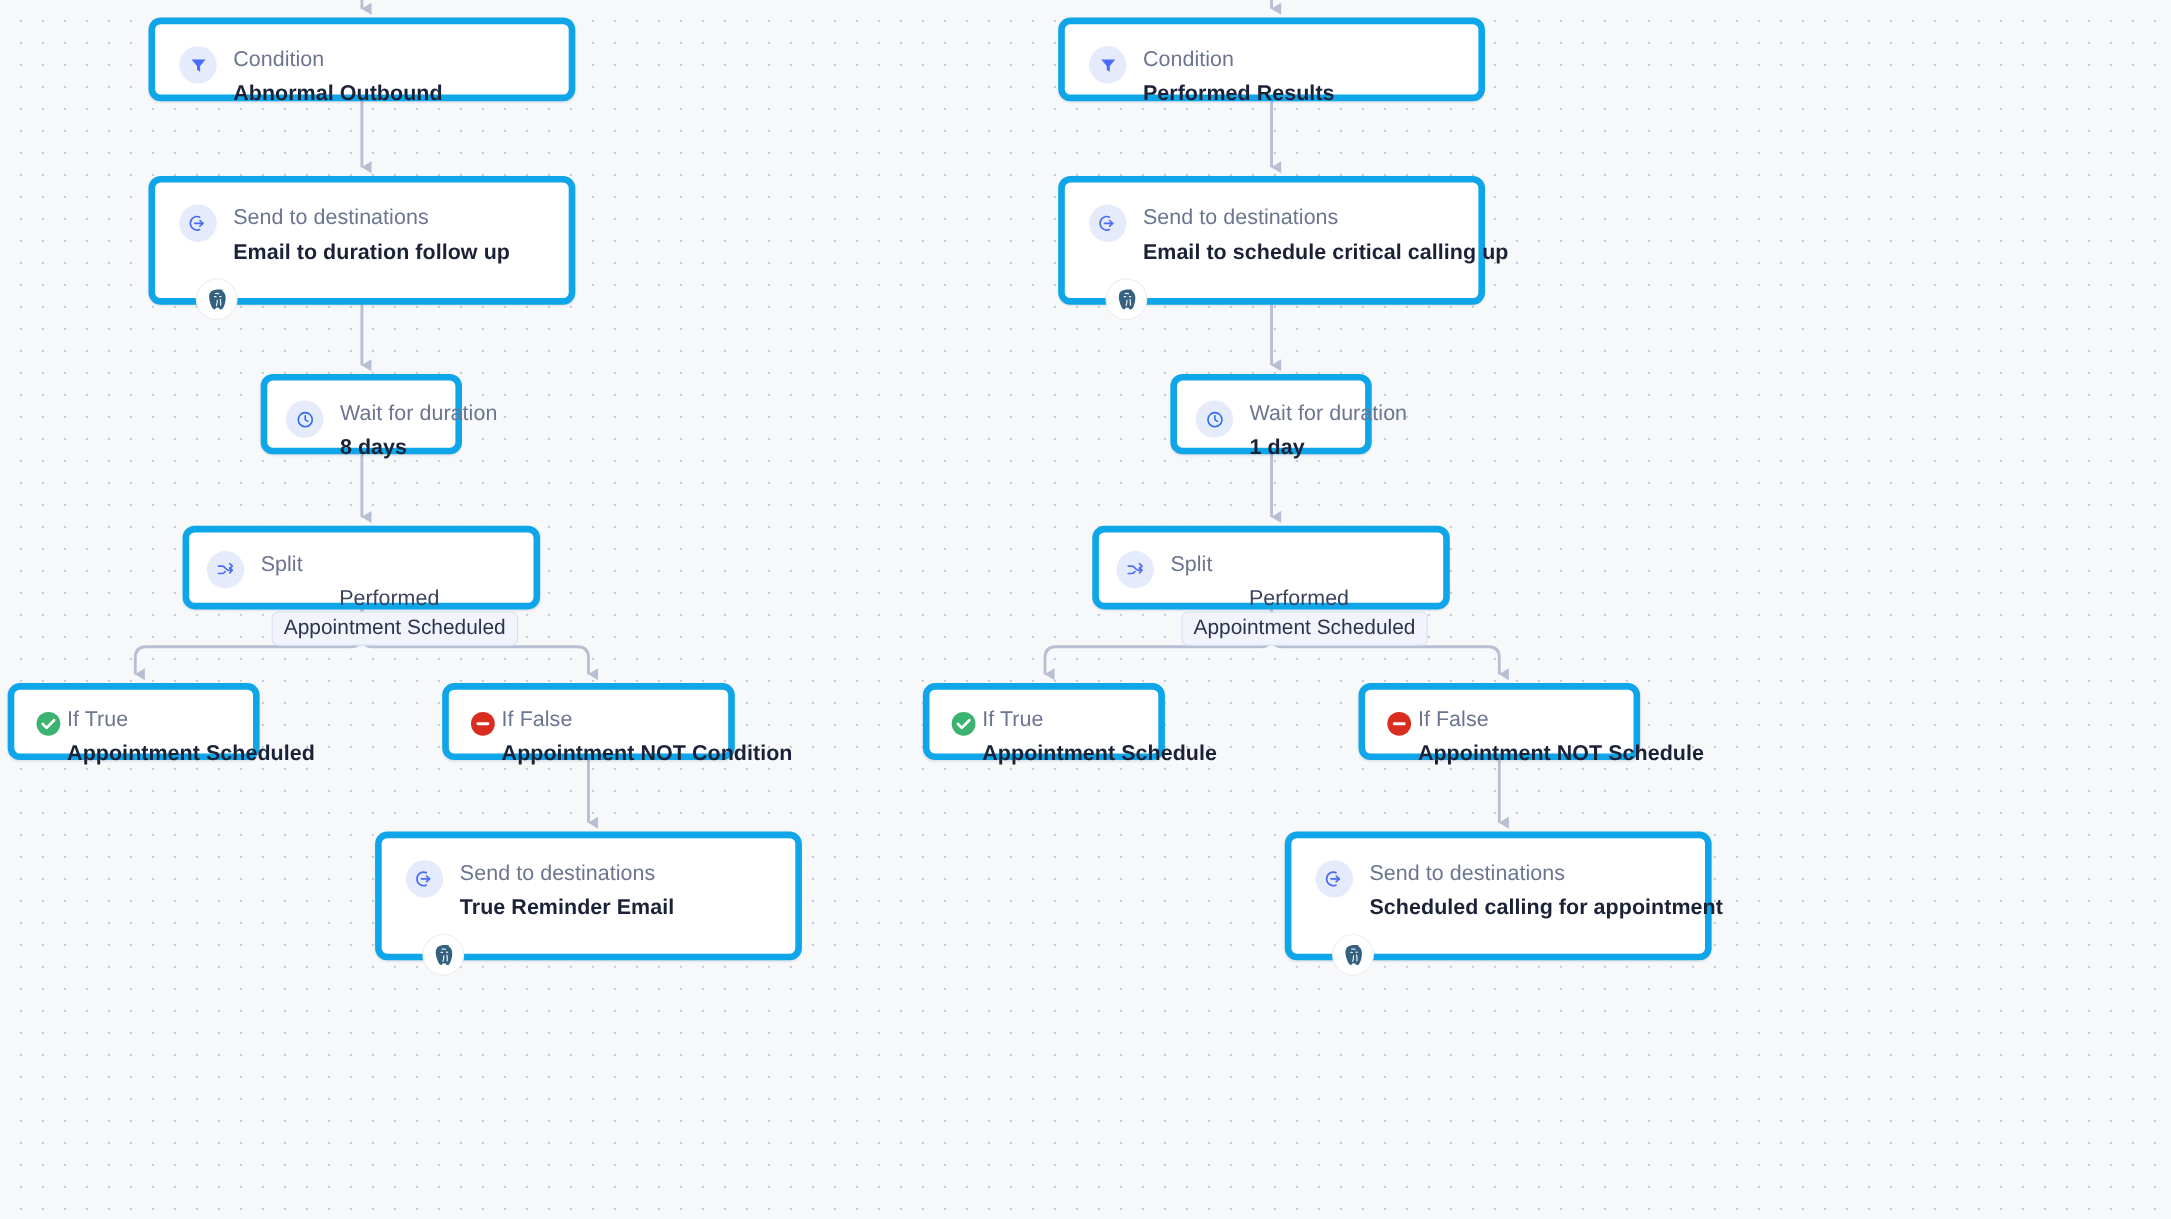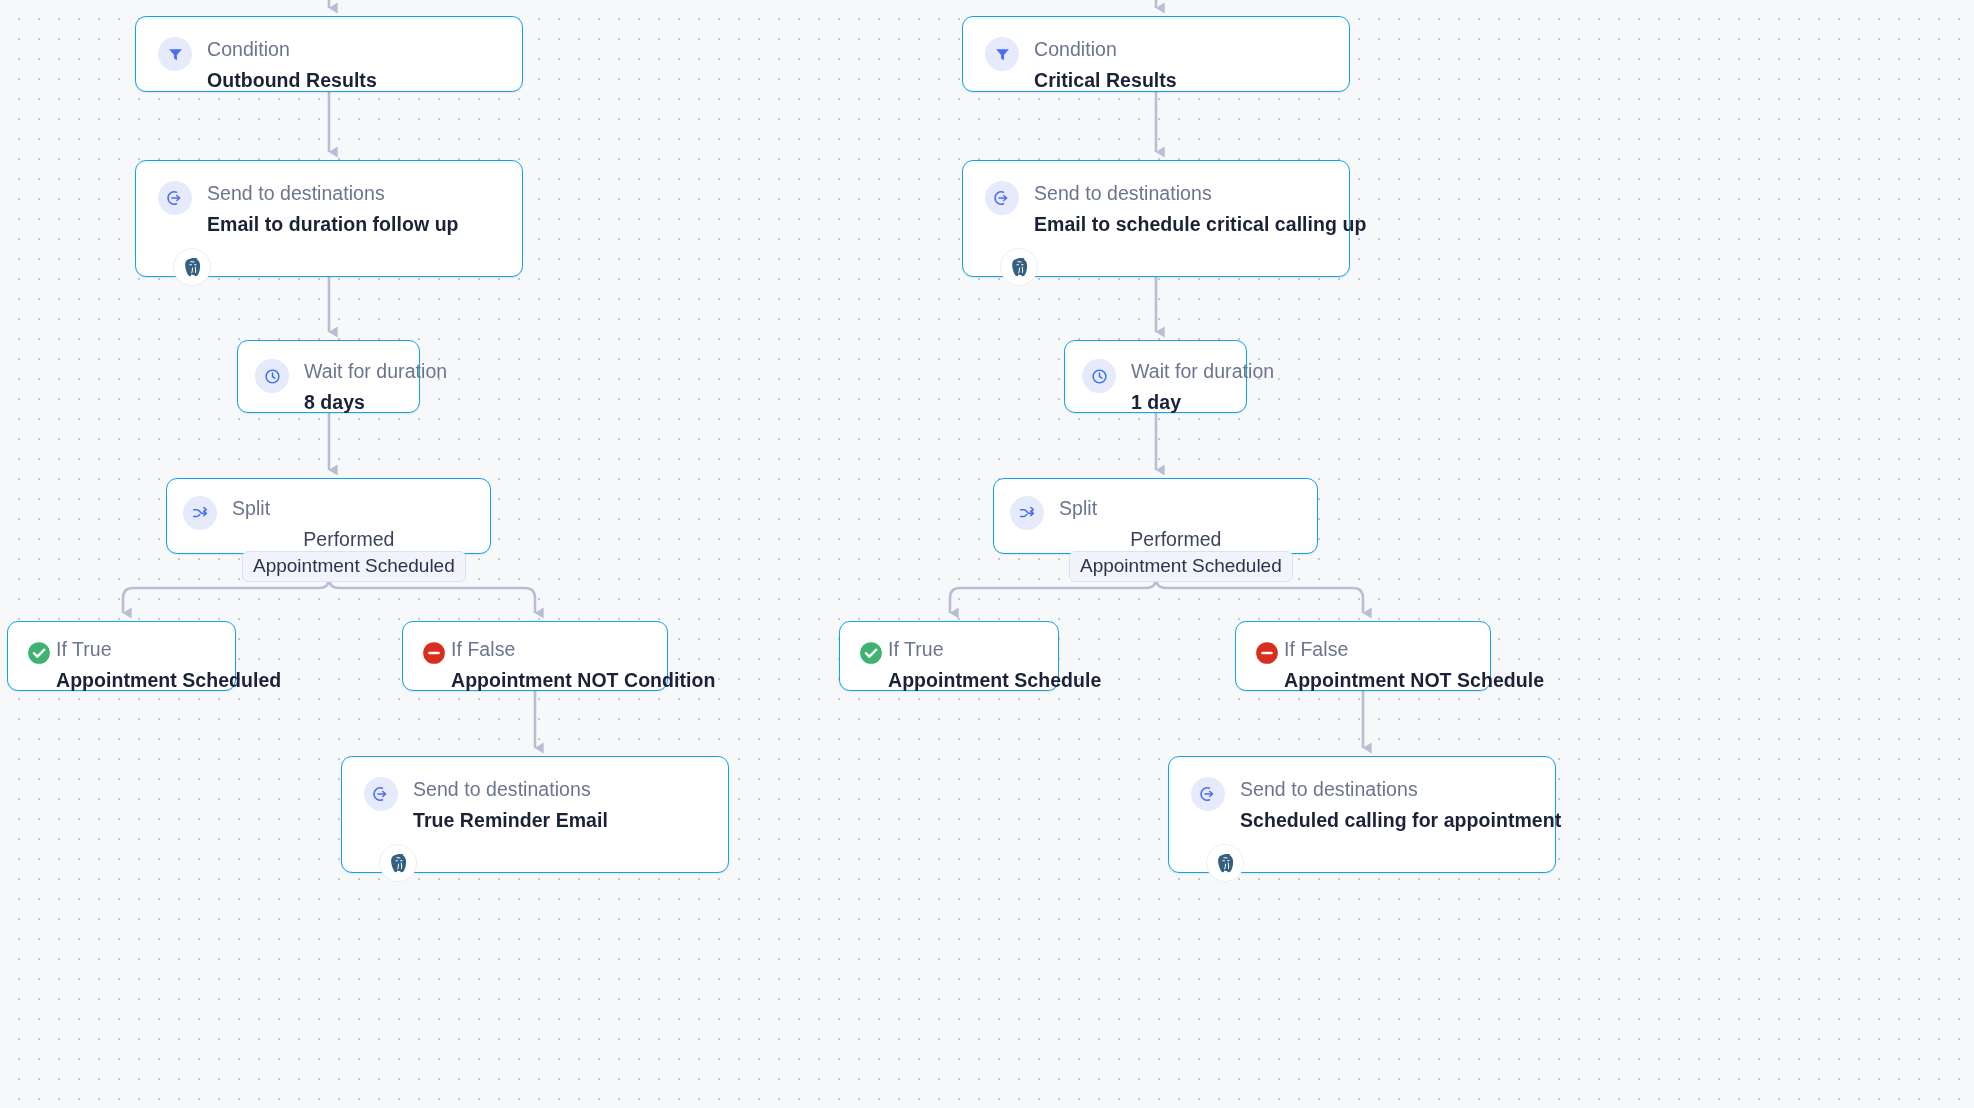--- a/index.html
+++ b/index.html
@@ -29,21 +29,21 @@
     left: 0;
     top: 0;
     width: 1974px;
     height: 1108px;
     pointer-events: none;
   }
 
   .node {
     position: absolute;
     background: #ffffff;
-    border: 1px solid #0ea5e9;
+    border: 6px solid #0ea5e9;
     border-radius: 11px;
     box-shadow: 0 1px 2px rgba(31, 41, 70, 0.055),
                 0 1px 1px rgba(31, 41, 70, 0.035);
     padding: 0;
   }
 
   .node-row {
     display: flex;
     align-items: flex-start;
     padding: 19px 0 0 22px;
@@ -181,21 +181,21 @@
 
   <div class="node" style="left:135px; top:16px; width:388px; height:76px;">
     <div class="node-row">
       <span class="badge">
         <svg width="17" height="17" viewBox="0 0 24 24">
             <path d="M3 4.5h18l-7 8.2V20l-4-2.4v-4.9z" fill="#4a6cf7"></path>
           </svg>
       </span>
       <div class="node-text">
         <div class="kind">Condition</div>
-        <div class="title">Outbound Results</div>
+        <div class="title">Abnormal Outbound</div>
       </div>
     </div>
   </div>
 
   <div class="node" style="left:135px; top:160px; width:388px; height:117px;">
     <div class="node-row">
       <span class="badge">
         <svg width="18" height="18" viewBox="0 0 24 24" fill="none" stroke="#4a6cf7" stroke-width="2" stroke-linecap="round" stroke-linejoin="round">
           <path d="M14 4.4A8.2 8.2 0 1 0 14 19.6"></path>
           <path d="M8 12h10"></path>
@@ -304,21 +304,21 @@
 
   <div class="node" style="left:962px; top:16px; width:388px; height:76px;">
     <div class="node-row">
       <span class="badge">
         <svg width="17" height="17" viewBox="0 0 24 24">
             <path d="M3 4.5h18l-7 8.2V20l-4-2.4v-4.9z" fill="#4a6cf7"></path>
           </svg>
       </span>
       <div class="node-text">
         <div class="kind">Condition</div>
-        <div class="title">Critical Results</div>
+        <div class="title">Performed Results</div>
       </div>
     </div>
   </div>
 
   <div class="node" style="left:962px; top:160px; width:388px; height:117px;">
     <div class="node-row">
       <span class="badge">
         <svg width="18" height="18" viewBox="0 0 24 24" fill="none" stroke="#4a6cf7" stroke-width="2" stroke-linecap="round" stroke-linejoin="round">
           <path d="M14 4.4A8.2 8.2 0 1 0 14 19.6"></path>
           <path d="M8 12h10"></path>

